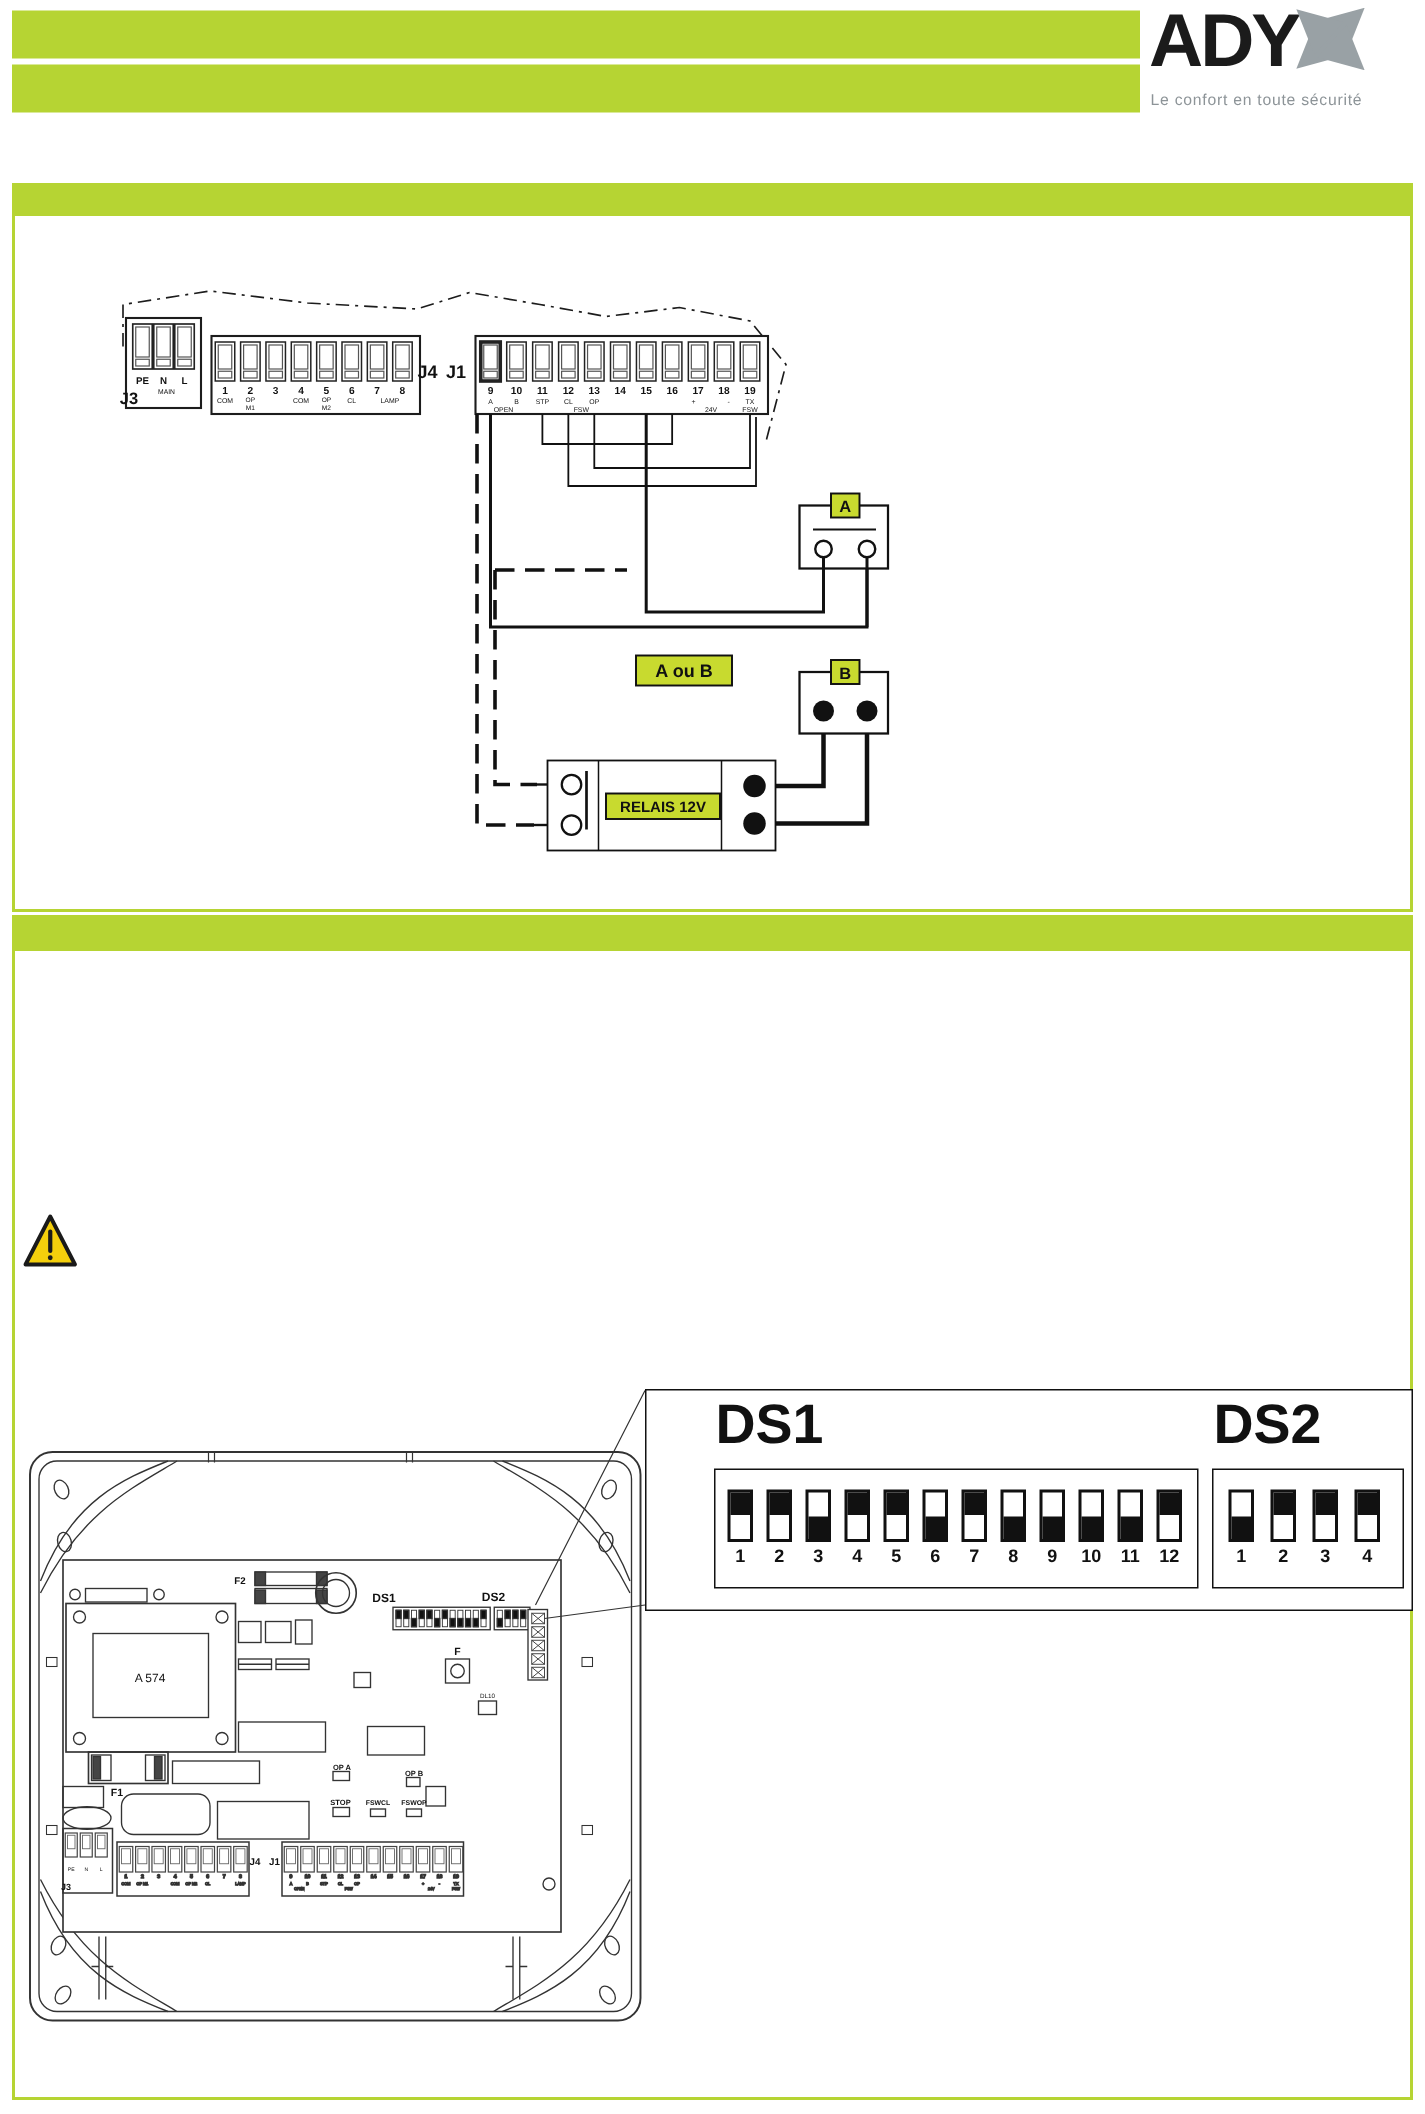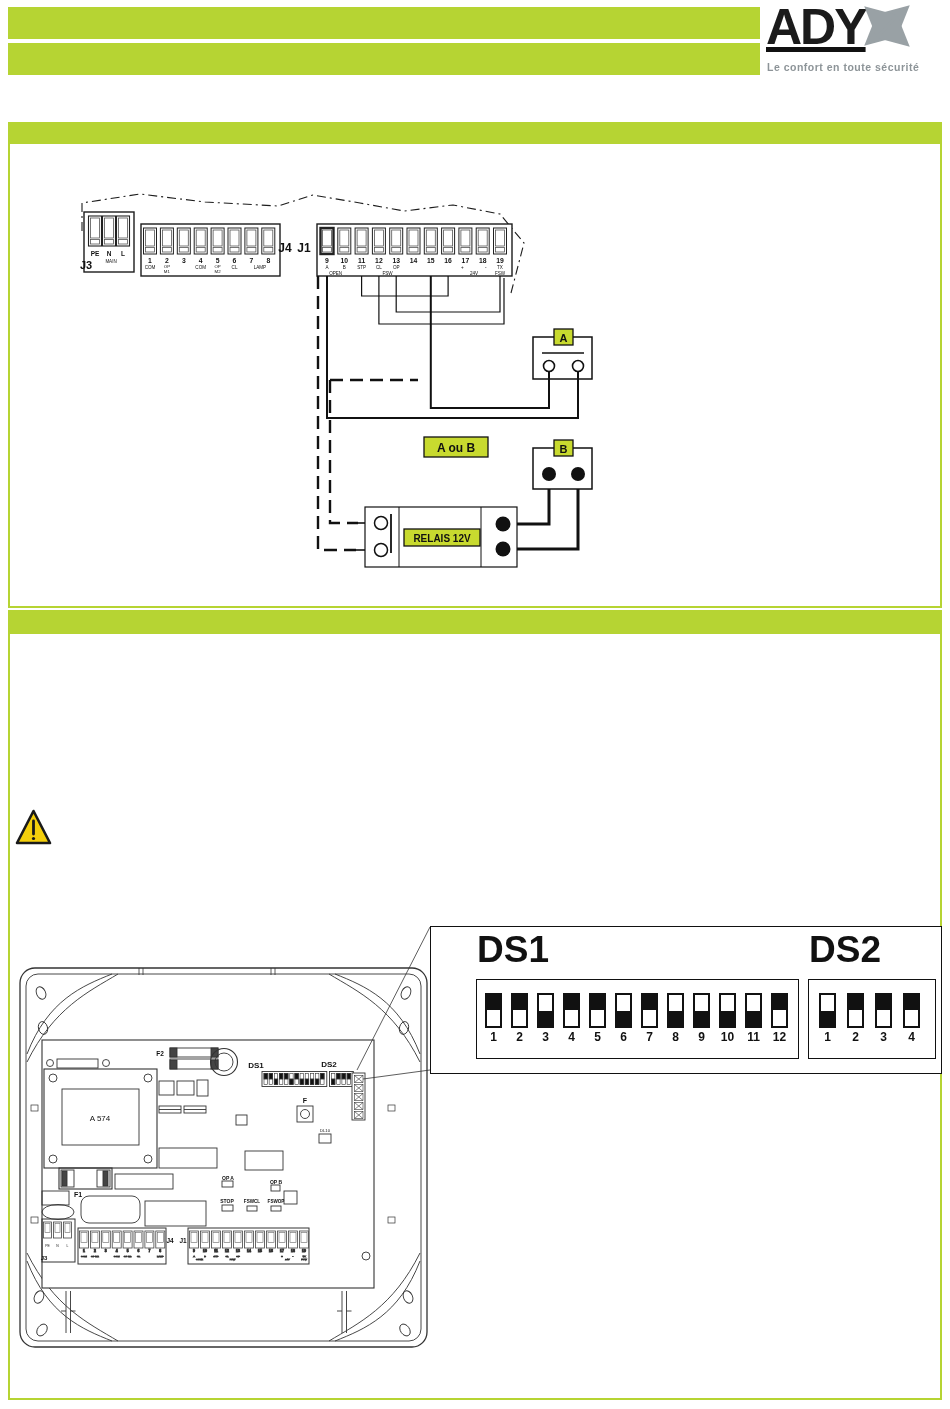--- a/index.html
+++ b/index.html
@@ -1,23 +1,23 @@
 <!DOCTYPE html>
 <html style="--green: #b6d433; --lgreen: #c8da2f;"><head>
 <meta charset="utf-8">
 <style>
   html,body{margin:0;padding:0;background:#fff;}
   .page{position:relative;width:950px;height:1409px;background:#fff;overflow:hidden;
         font-family:"Liberation Sans",sans-serif;color:#111;}
   .abs{position:absolute;}
   .hbar{position:absolute;left:8px;width:752px;background:var(--green);}
   .hbar1{top:7px;height:32px;} .hbar2{top:43px;height:32px;}
-  .logo{position:absolute;left:766px;top:2px;display:flex;align-items:center;text-decoration:underline;}
+  .logo{position:absolute;left:766px;top:2px;display:flex;align-items:center;}
   .brand{font-size:50px;font-weight:bold;letter-spacing:-2px;color:#1b1b1b;line-height:1;}
-  .tagline{position:absolute;left:767px;top:61px;font-size:10.5px;font-weight:bold;
+  .tagline{position:absolute;left:767px;top:61px;font-size:10.5px;font-weight:normal;
            color:#8d9498;letter-spacing:.5px;white-space:nowrap;}
   .gbar{position:absolute;left:8px;width:934px;background:var(--green);}
   .gbar1{top:122px;height:20px;} .gbar2{top:610px;height:22px;}
   .secbox{position:absolute;left:8px;width:934px;border:2px solid var(--green);
           background:#fff;box-sizing:border-box;}
   .secbox1{top:142px;height:466px;} .secbox2{top:632px;height:768px;}
   svg text{font-family:"Liberation Sans",sans-serif;fill:#111;text-anchor:middle;}
   .glabel{fill:var(--lgreen);stroke:#111;stroke-width:1.3;}
   
   .detail-box{position:absolute;left:430px;top:926px;width:510px;height:146px;

